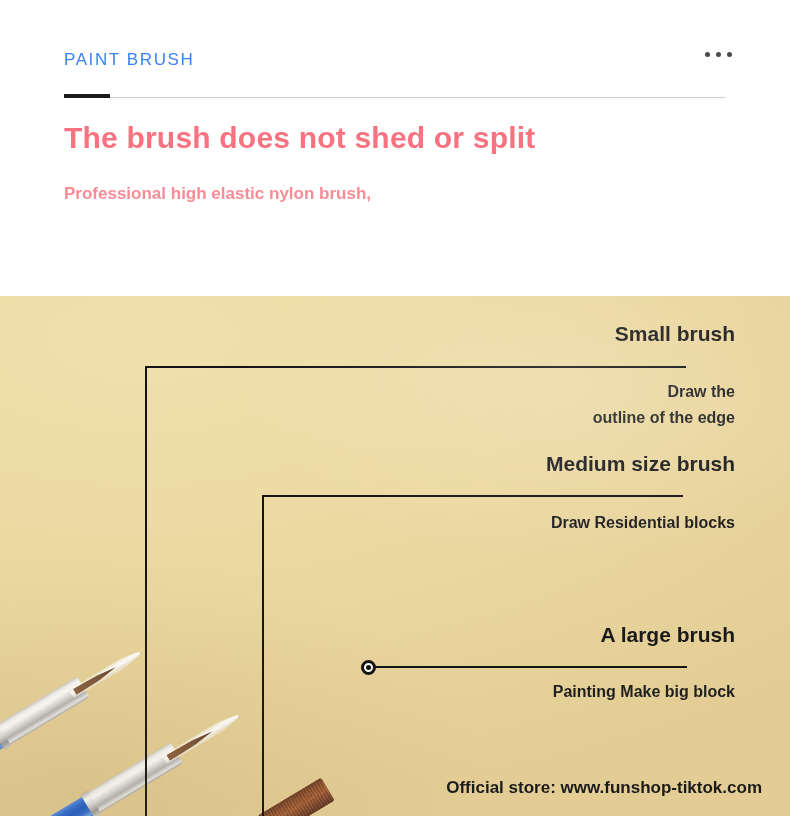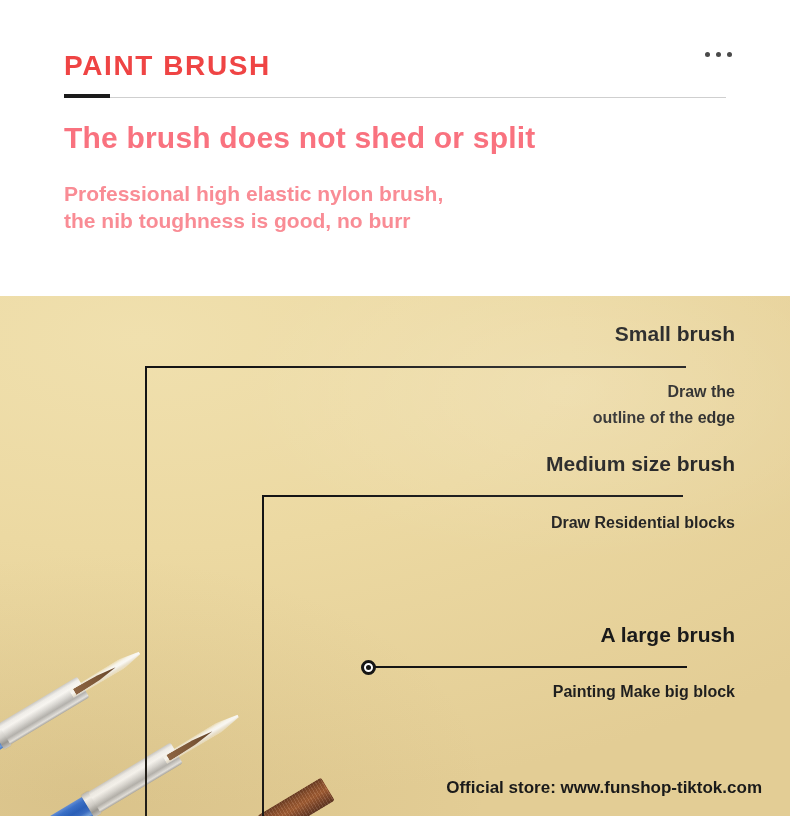--- a/index.html
+++ b/index.html
@@ -23,24 +23,24 @@
     position: absolute;
     left: 0; top: 0;
     width: 790px;
     height: 296px;
     background: #ffffff;
   }
   .eyebrow {
     position: absolute;
     left: 64px;
     top: 50px;
-    font-size: 28px;
+    font-size: 17px;
     letter-spacing: 1.6px;
-    color: #ef4444;
-    font-weight: 700;
+    color: #3b82f6;
+    font-weight: 400;
     white-space: nowrap;
   }
   .kebab {
     position: absolute;
     right: 58px;
     top: 52px;
     display: flex;
     gap: 6px;
     align-items: center;
   }
@@ -74,21 +74,21 @@
     font-weight: bold;
     color: #f9727f;
     letter-spacing: 0.2px;
     white-space: nowrap;
     text-align: right;
   }
   .subline {
     position: absolute;
     left: 64px;
     top: 180px;
-    font-size: 21px;
+    font-size: 17px;
     font-weight: bold;
     color: #f98c95;
     line-height: 27px;
     white-space: nowrap;
   }
 
   
   .photo {
     position: absolute;
     left: 0;
@@ -243,21 +243,20 @@
       <span></span>
     </div>
 
     <div class="rule"></div>
     <div class="rule-accent"></div>
 
     <div class="headline">The brush does not shed or split</div>
 
     <div class="subline">
       <div>Professional high elastic nylon brush,</div>
-      <div>the nib toughness is good, no burr</div>
     </div>
   </div>
 
   <div class="photo">
 
     <div class="brush" style="left:-150px; top:520px; width:330px; transform: rotate(-31deg);">
       <div class="handle" style="left:0; width:176px;"></div>
       <div class="ferrule-band" style="left:172px;"></div>
       <div class="ferrule" style="left:180px; width:92px;"></div>
       <div class="tip-white" style="left:258px; width:80px;"></div>

